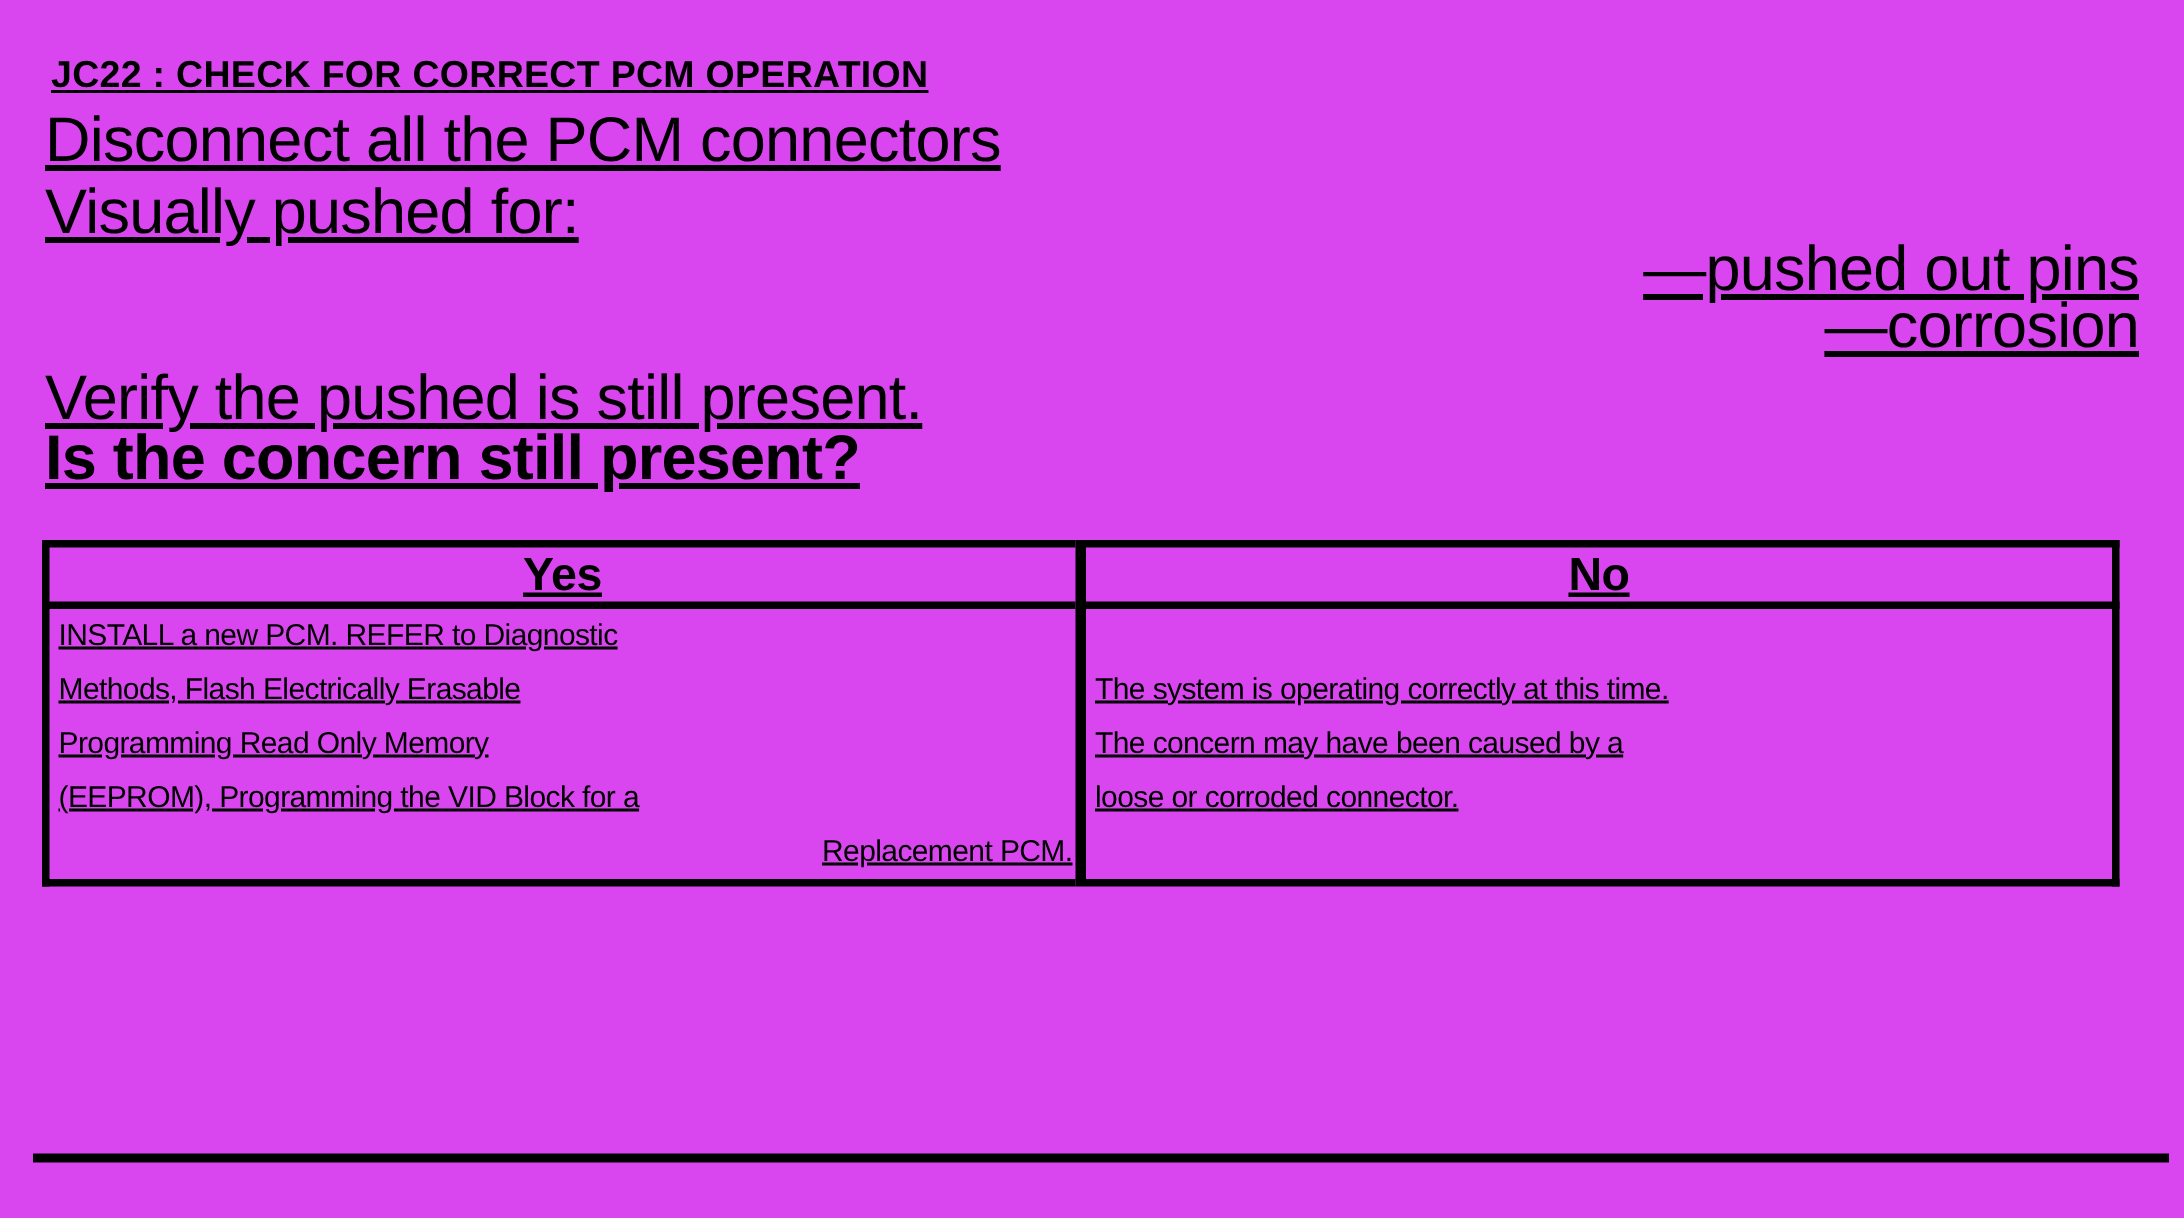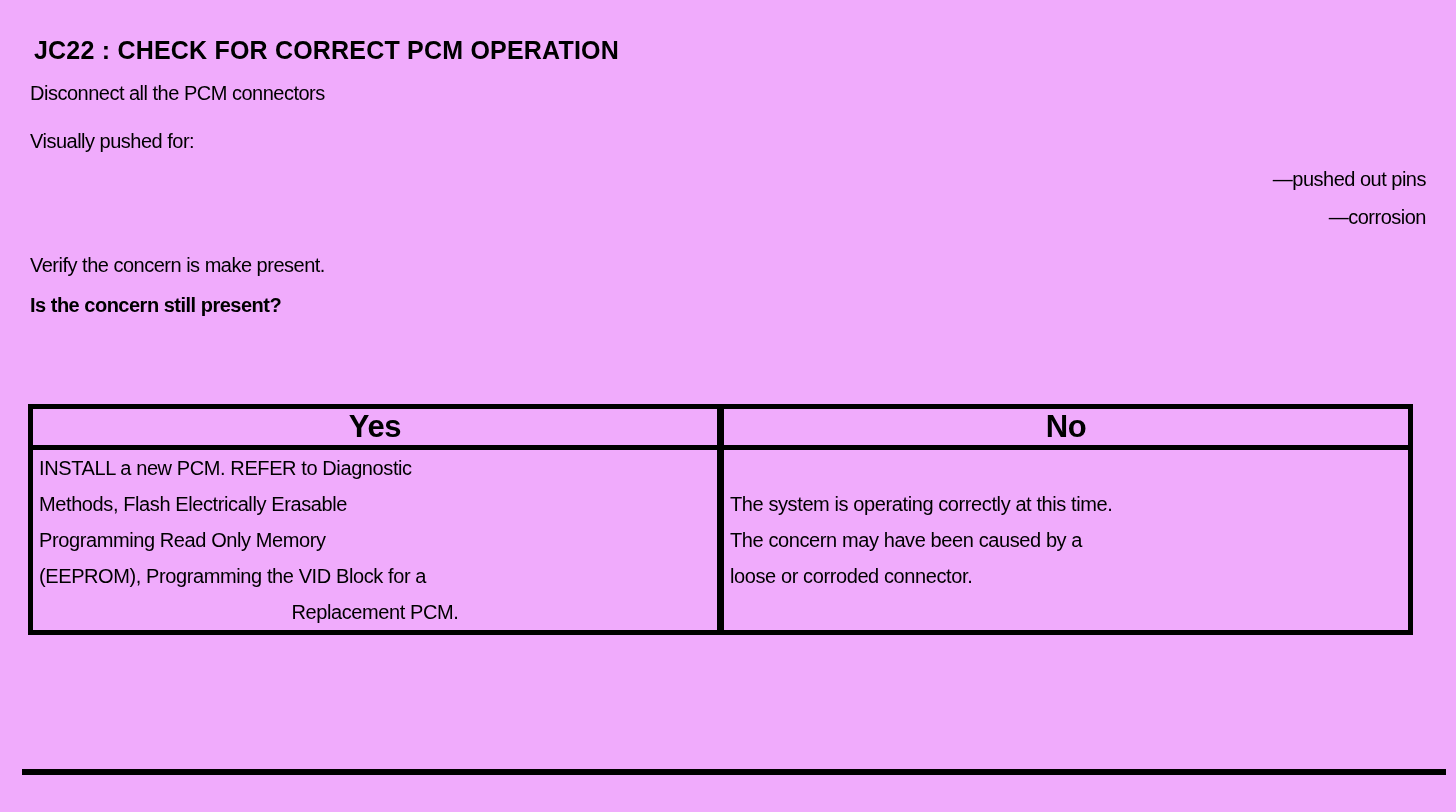--- a/index.html
+++ b/index.html
@@ -5,46 +5,46 @@
   * { box-sizing: border-box; }
   html, body { margin: 0; padding: 0; }
   body {
     width: 1456px; height: 812px;
     background: #ffffff;
     color: #000000;
     font-family: "Liberation Sans", "DejaVu Sans", sans-serif;
     overflow: hidden;
     position: relative;
   }
-  .page { position: absolute; inset: 0; background: #f0abfc; }
+  .page { position: absolute; inset: 0; background: #d946ef; text-decoration: underline; }
   .content { padding: 36px 30px 0 30px; }
 
   .doc-heading {
     font-size: 25px;
     font-weight: bold;
     line-height: 28px;
     margin: 0 0 0 4px;
     letter-spacing: 0.2px;
   }
 
   .para {
-    font-size: 20px;
+    font-size: 42px;
     line-height: 38px;
     letter-spacing: -0.5px;
     margin: 10px 0 0 0;
   }
   .question { font-weight: bold; margin-top: 2px; }
   .inspect-item { padding-left: 31px; text-align: right; }
 
   table.decision {
     border-collapse: collapse;
     table-layout: fixed;
     width: 1380px;
     height: 180px;
-    margin: 80px 0 0 -2px;
+    margin: 36px 0 0 -2px;
   }
   table.decision th, table.decision td {
     border: 5px solid #000000;
   }
   table.decision th:first-child,
   table.decision td:first-child { border-right-width: 7px; }
   table.decision th {
     font-size: 31px;
     font-weight: bold;
     letter-spacing: -0.3px;
@@ -53,21 +53,21 @@
     padding: 0;
   }
   table.decision td {
     vertical-align: middle;
     font-size: 20px;
     line-height: 36px;
     letter-spacing: -0.4px;
     padding: 0 2px;
   }
   .cell-line { white-space: nowrap; padding-left: 4px; }
-  .cell-line.center { text-align: center; padding-left: 0; }
+  .cell-line.center { text-align: right; padding-left: 0; }
 
   .bottom-rule {
     position: absolute;
     left: 22px;
     top: 769px;
     width: 1424px;
     height: 6px;
     background: #000000;
   }
 </style>
@@ -82,21 +82,21 @@
     <p class="para">Disconnect all the PCM connectors</p>
 
     <div class="para">
       <div>Visually pushed for:</div>
       <div class="inspect-item">—pushed out pins</div>
       <div class="inspect-item">—corrosion</div>
     </div>
 
 
 
-    <p class="para">Verify the concern is make present.</p>
+    <p class="para">Verify the pushed is still present.</p>
 
     <p class="para question">Is the concern still present?</p>
 
     <table class="decision">
       <colgroup>
         <col style="width:690px">
         <col style="width:690px">
       </colgroup>
       <thead>
         <tr>

